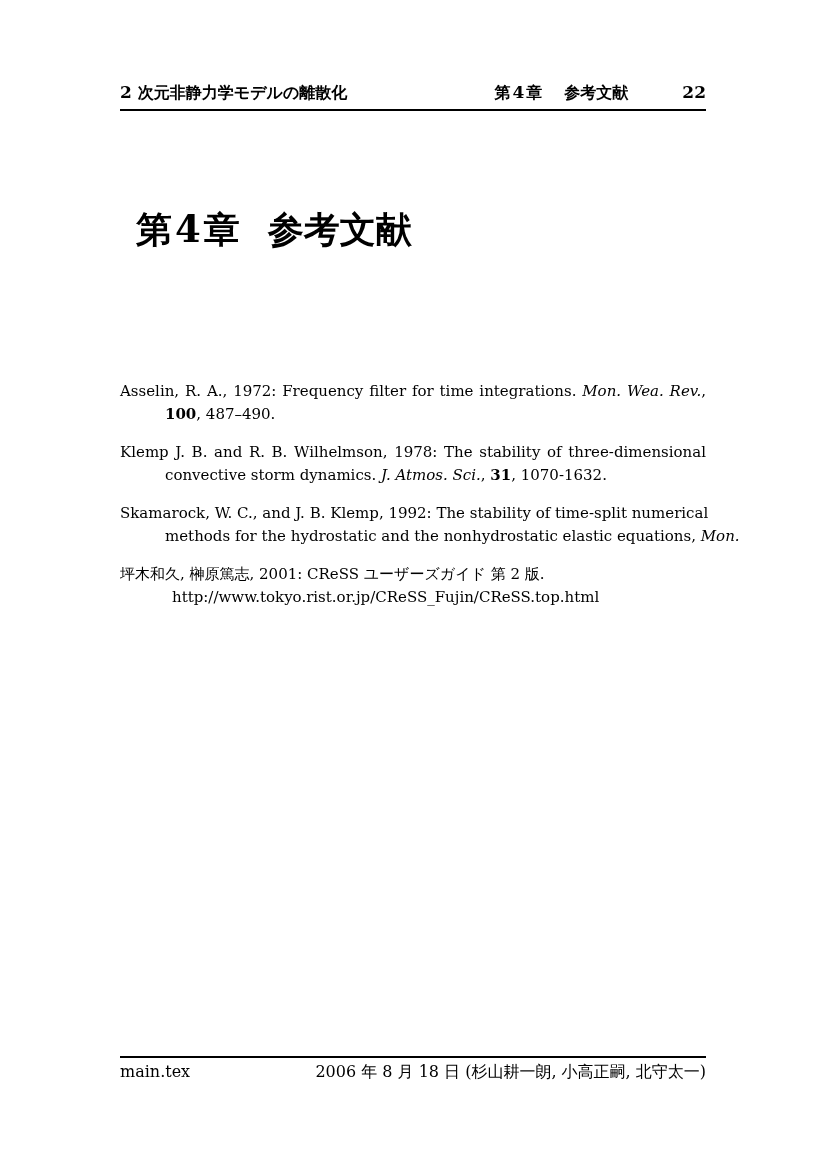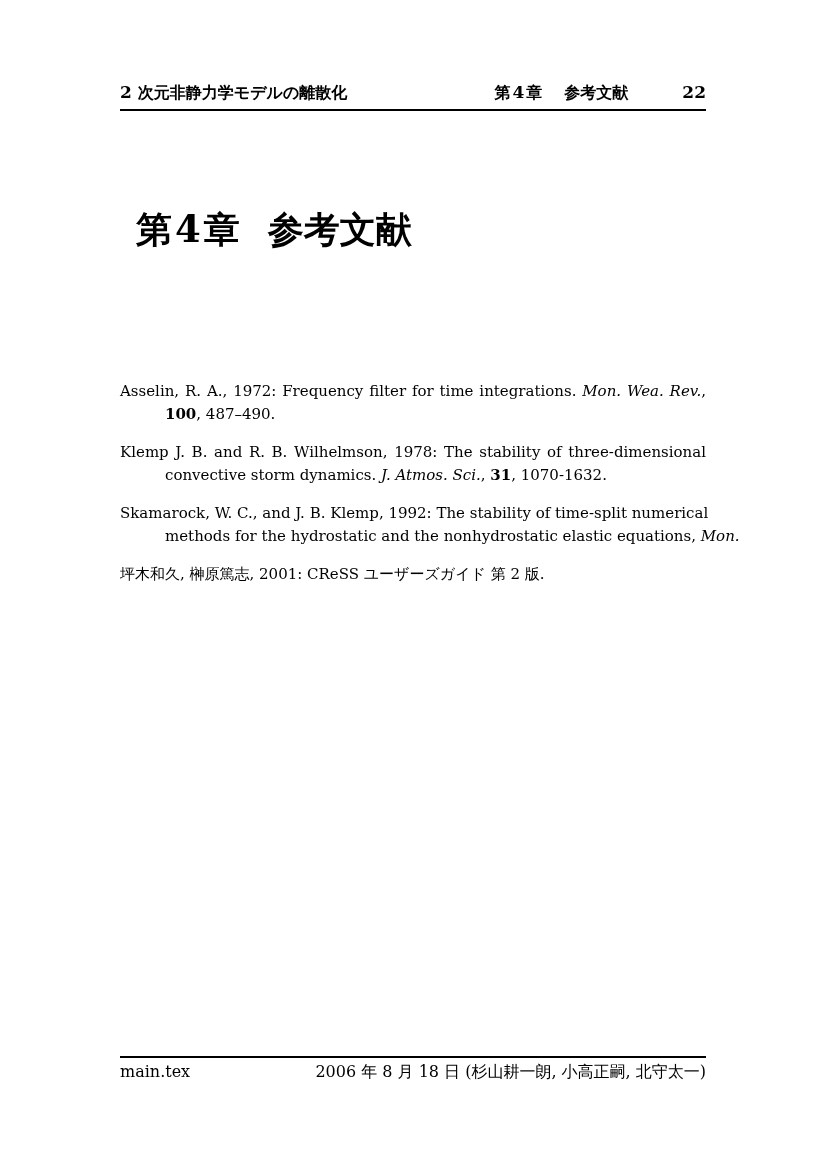--- a/index.html
+++ b/index.html
@@ -110,20 +110,21 @@
       <div class="rline cont"><span>convective storm dynamics. </span><span class="it">J. Atmos. Sci.</span><span>, </span><span class="bf">31</span><span>, 1070-1632.</span></div>
     </div>
 
     <div class="ref">
       <div class="rline just"><span>Skamarock, W. C., and J. B. Klemp, 1992: The stability of time-split numerical</span></div>
       <div class="rline cont just"><span>methods for the hydrostatic and the nonhydrostatic elastic equations, </span><span class="it">Mon.</span></div>
     </div>
 
     <div class="ref">
       <div class="rline"><span>坪木和久, 榊原篤志, 2001: CReSS ユーザーズガイド 第 2 版.</span></div>
+      <div class="rline url"><span>http://www.tokyo.rist.or.jp/CReSS_Fujin/CReSS.top.html</span></div>
     </div>
 
   </div>
 
   <div class="rule footer-rule"></div>
   <div class="footer">
     <span class="fname">main.tex</span>
     <span class="fdate">2006 年 8 月 18 日 (杉山耕一朗, 小高正嗣, 北守太一)</span>
   </div>
 

